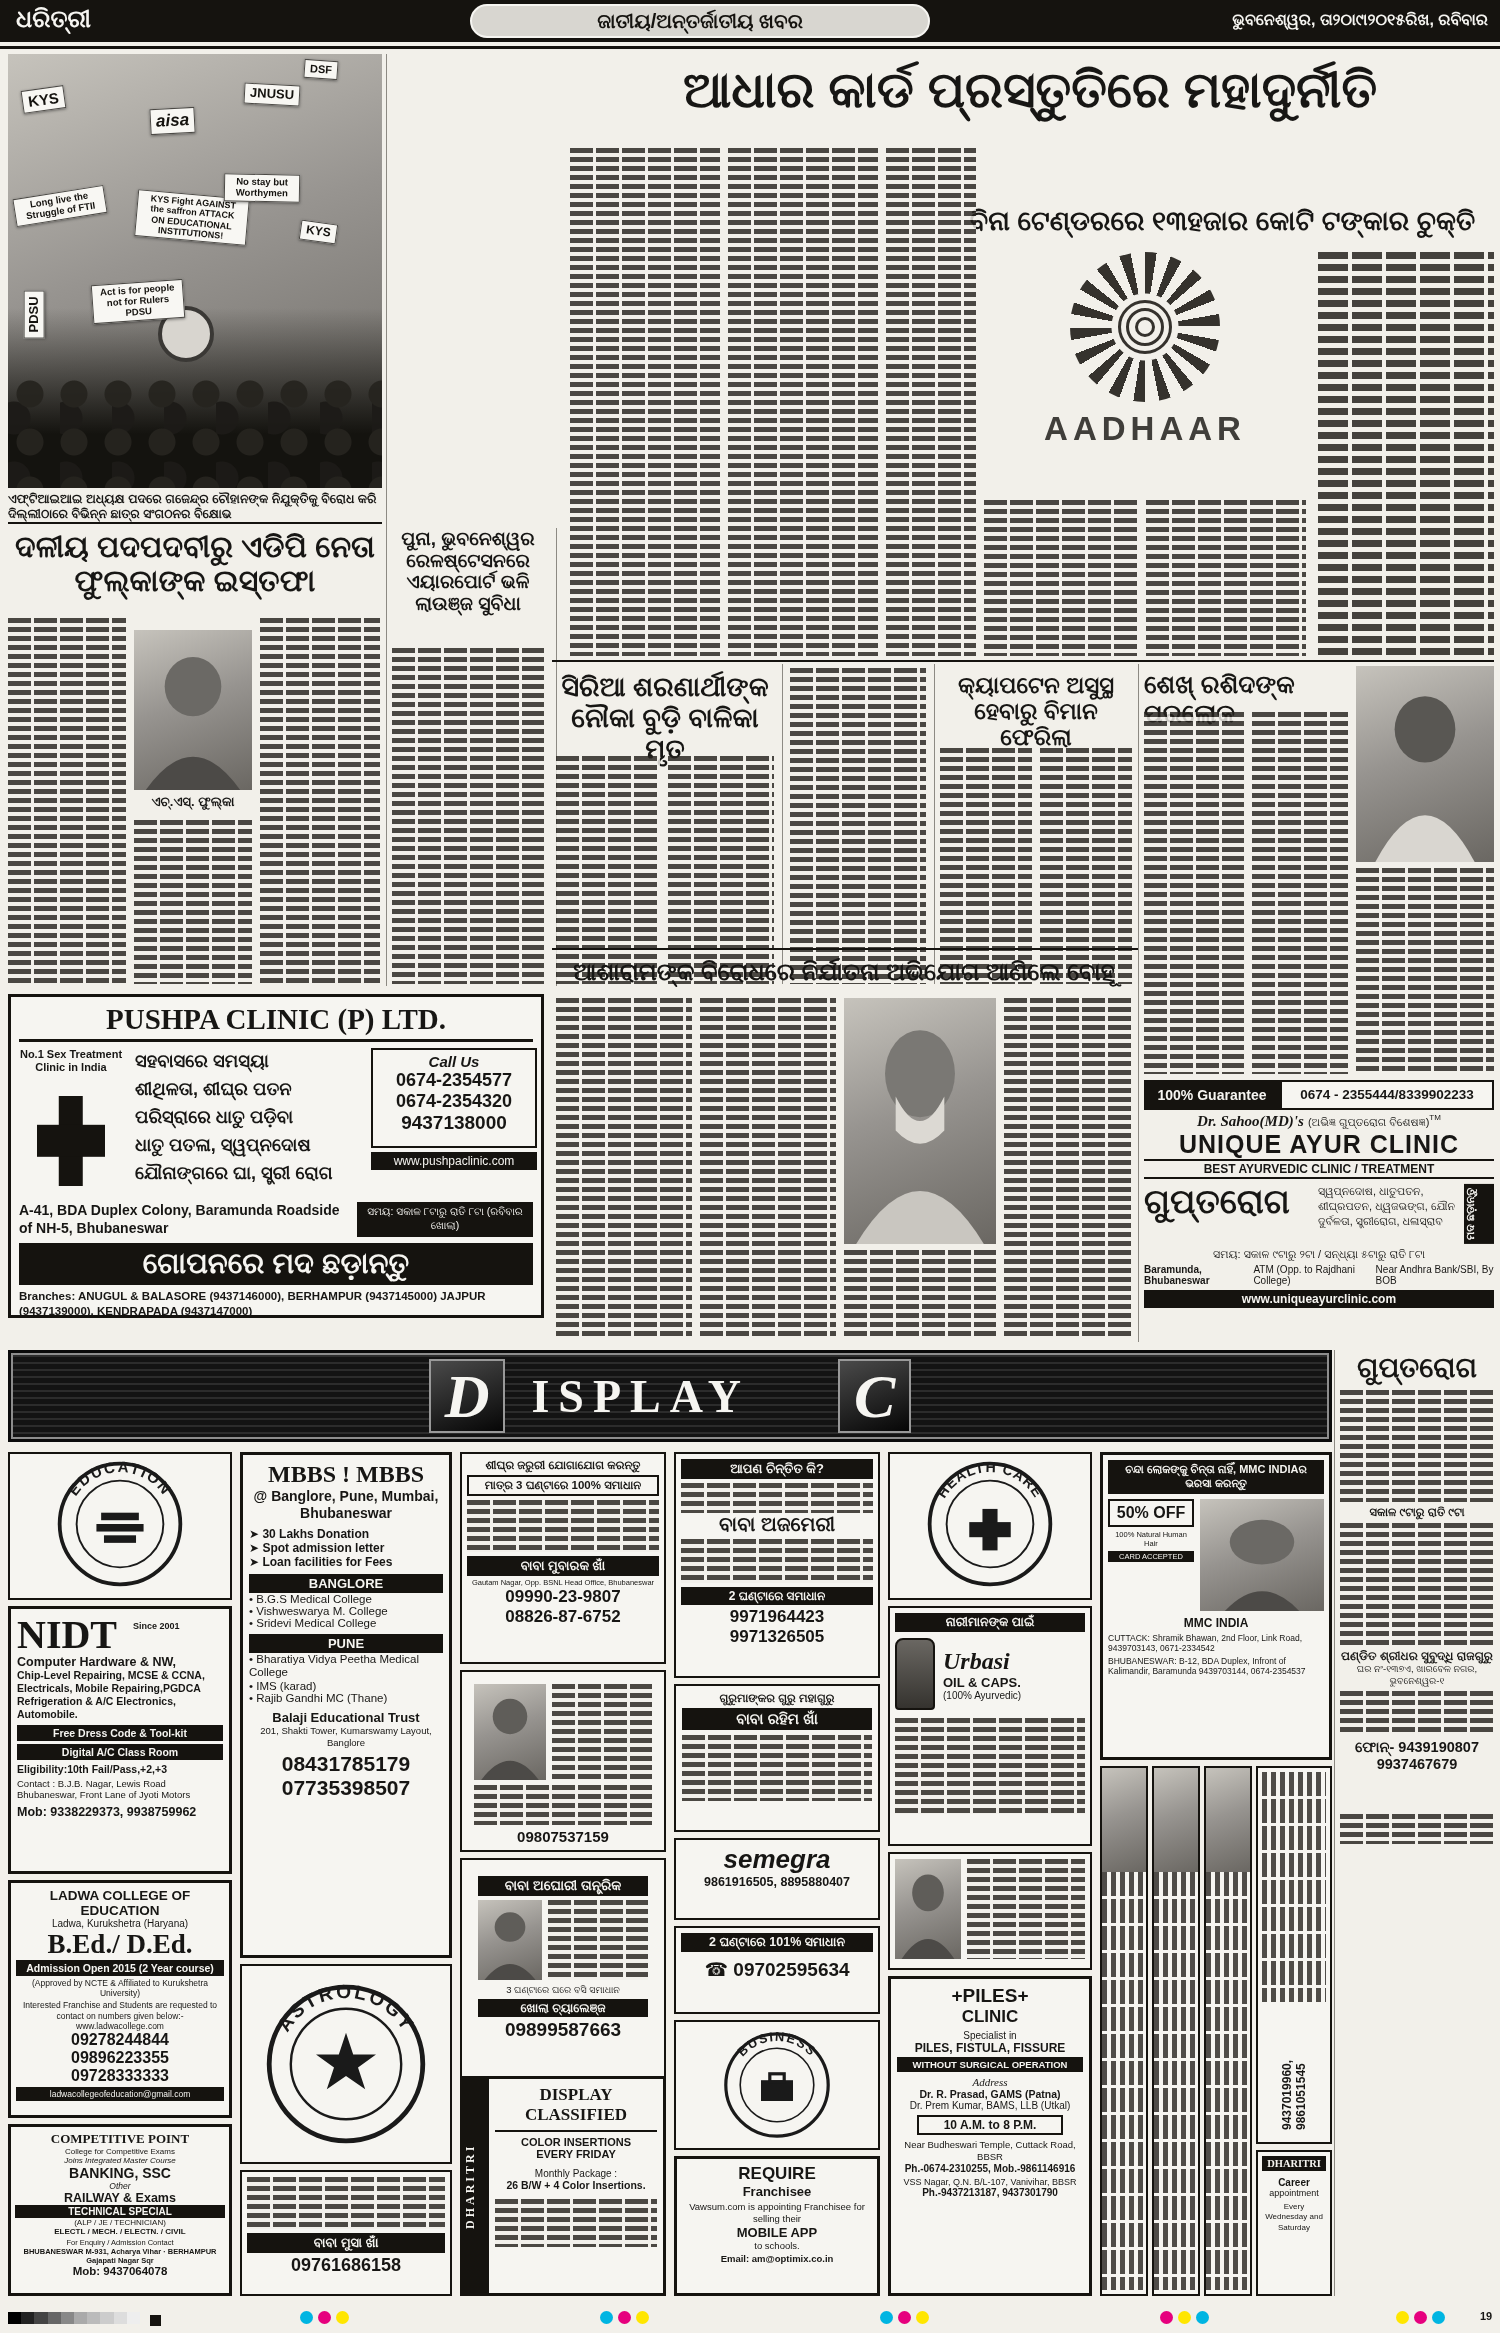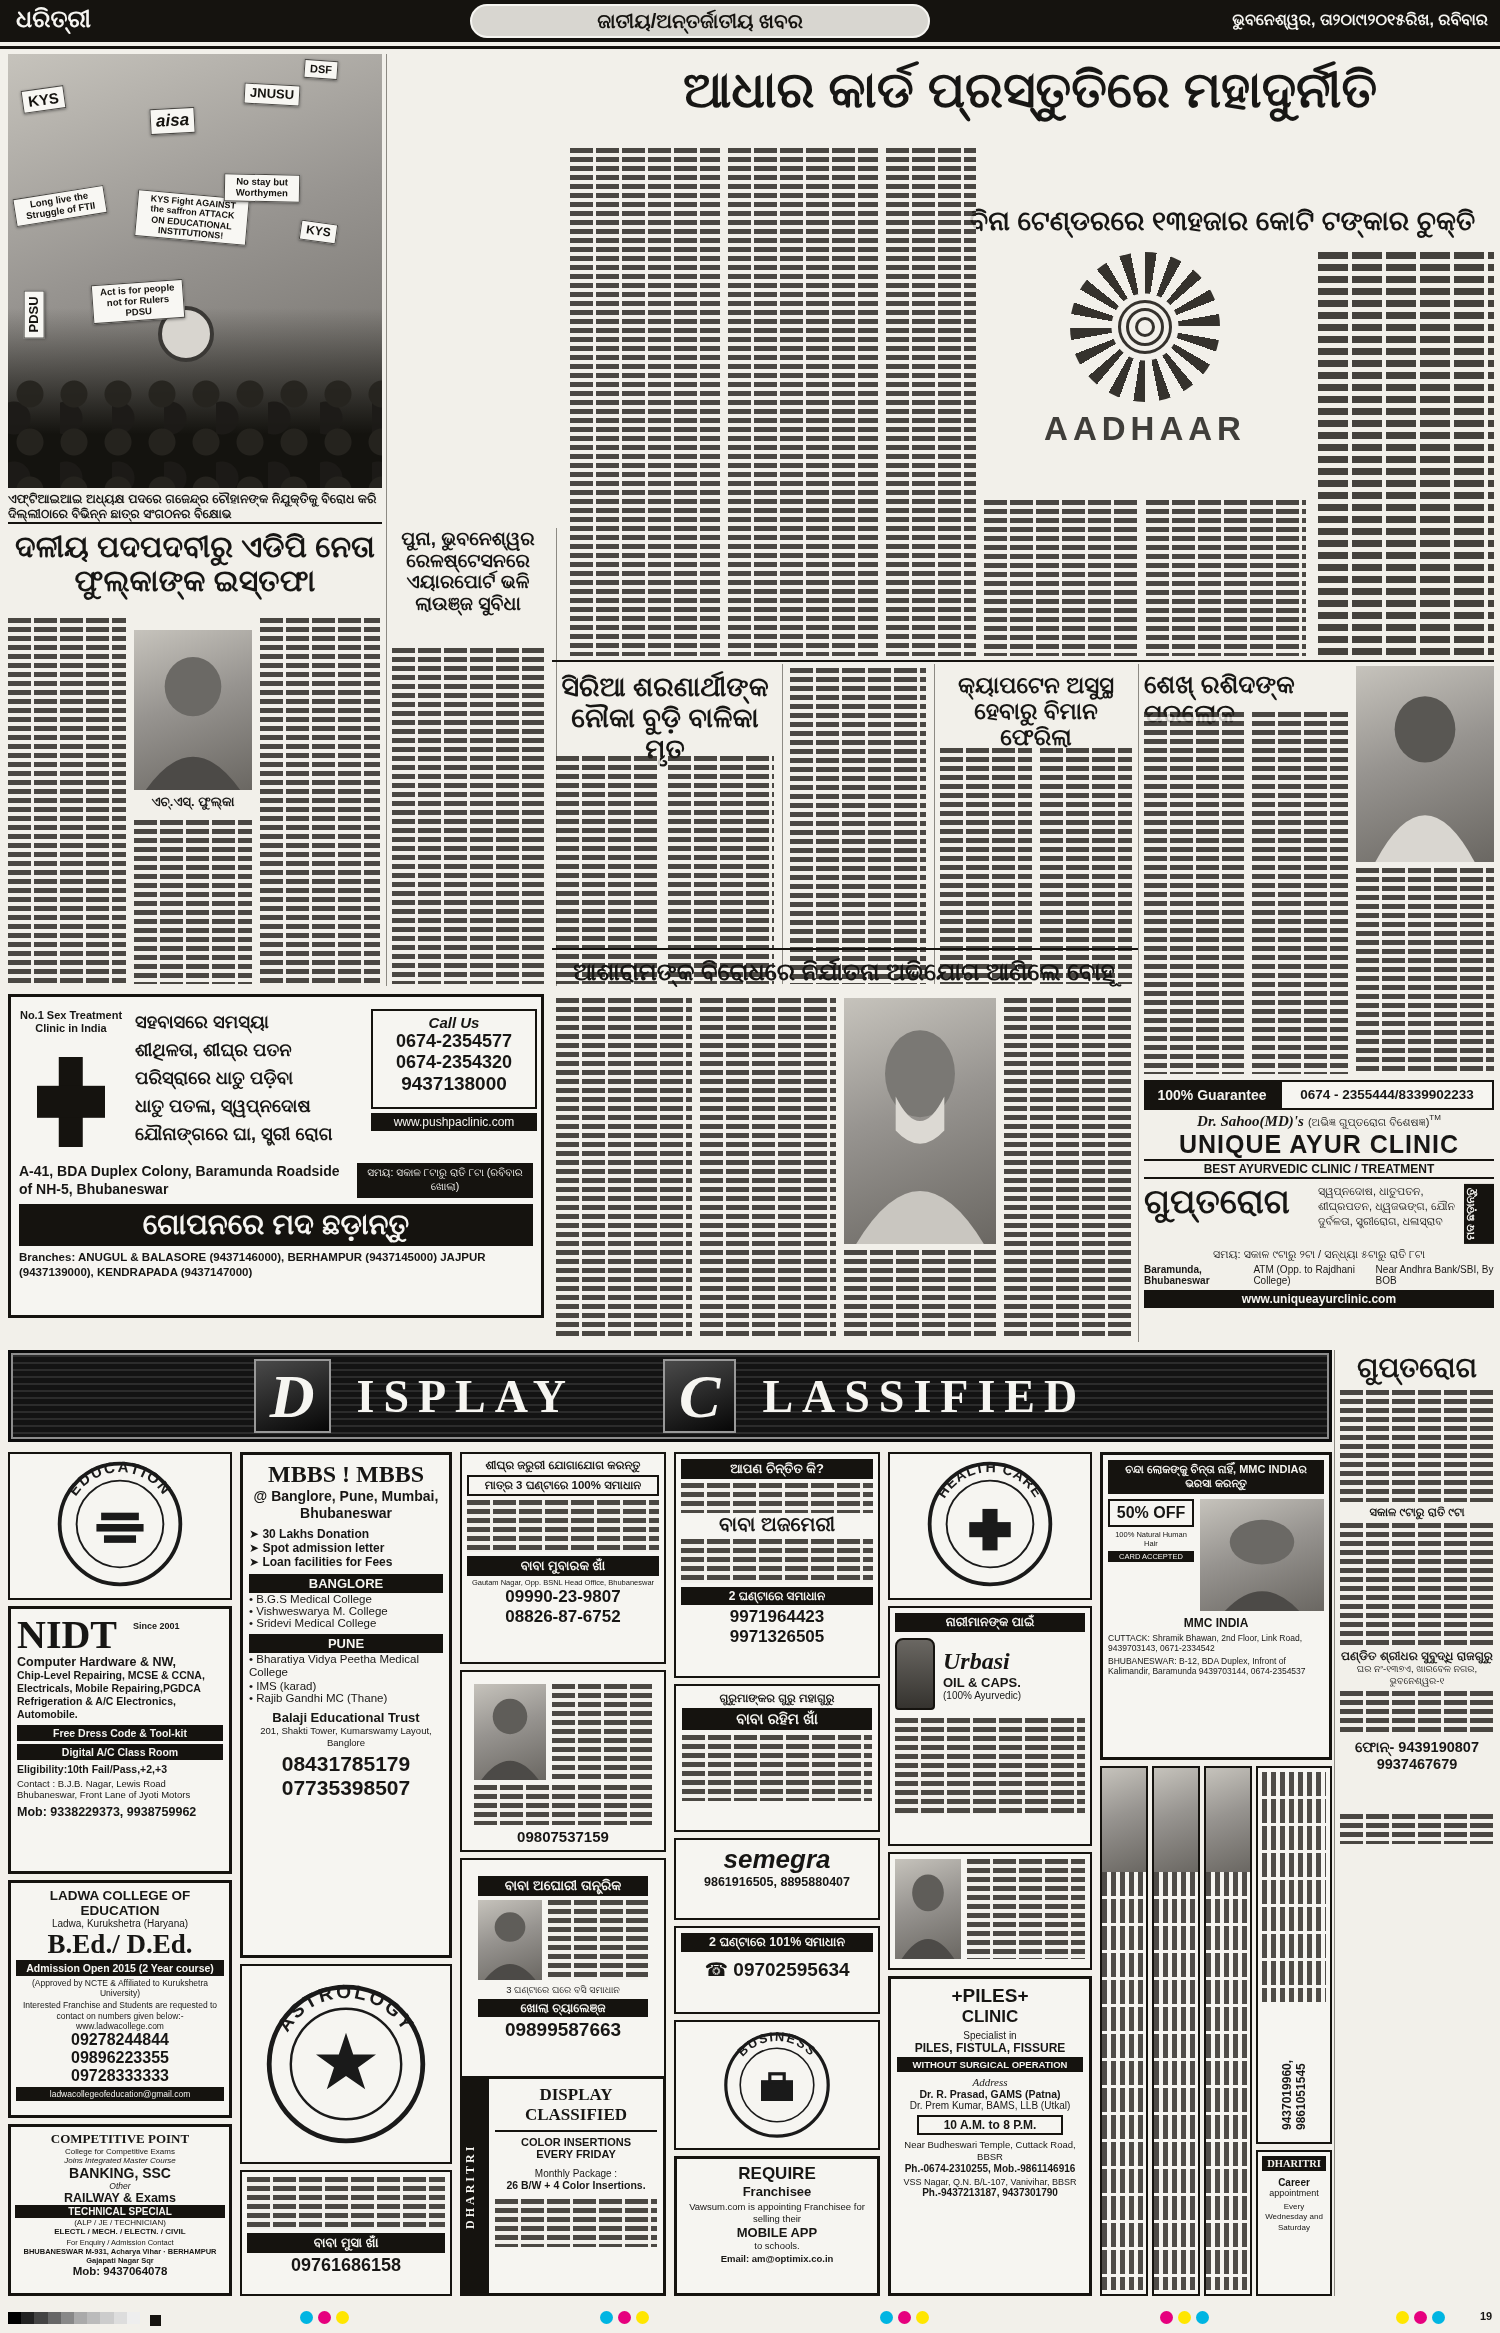--- a/index.html
+++ b/index.html
@@ -128,20 +128,21 @@
   <svg viewBox="0 0 100 130" preserveAspectRatio="none" width="100%" height="100%">
         <circle cx="50" cy="40" r="23" fill="#7a7874"></circle>
         <path d="M34 52 q16 26 32 0 l0 18 q-16 14 -32 0 Z" fill="#dcd9d3"></path>
         <path d="M8 130 Q50 74 92 130 Z" fill="#c9c6c0"></path>
       </svg>
  </div>
  <div class="a ft" style="left:844px;top:1250px;width:152px;height:88px"></div>
  <div class="a ft" style="left:1004px;top:998px;width:128px;height:340px"></div>
 
  <div class="a bx3" style="left:8px;top:994px;width:536px;height:324px;padding:6px 8px">
+  <div class="serif b c" style="font-size:29px;border-bottom:3px solid #15130f;padding-bottom:3px">PUSHPA CLINIC (P) LTD.</div>
   <div style="position:relative;height:152px;margin-top:6px">
    <div class="a c b" style="left:0;top:0;width:104px;font-size:11px;line-height:1.2">No.1 Sex Treatment Clinic in India</div>
    <div class="a plus" style="left:18px;top:48px;width:68px;height:90px">
           <div class="pv"></div>
           <div class="ph"></div>
         </div>
    <div class="a b" style="left:116px;top:0;width:230px;font-size:18px;line-height:1.55">
     <div>ସହବାସରେ ସମସ୍ୟା</div>
     <div>ଶୀଥିଳତା, ଶୀଘ୍ର ପତନ</div>
     <div>ପରିସ୍ରାରେ ଧାତୁ ପଡ଼ିବା</div>
@@ -184,21 +185,20 @@
    <span>Near Andhra Bank/SBI, By BOB</span>
   </div>
   <div class="inv b c" style="font-size:12px;margin-top:4px;padding:2px">www.uniqueayurclinic.com</div>
  </div>
 
  <div class="a banner" style="left:8px;top:1350px;width:1324px;height:92px">
   <span class="cap">D</span>
   <span class="brest">ISPLAY</span>
   <span style="width:36px"></span>
   <span class="cap">C</span>
-  <span class="brest">LASSIFIED</span>
  </div>
 
  <div class="a vr" style="left:1334px;top:1350px;height:946px"></div>
  <div class="a" style="left:1340px;top:1352px;width:154px;height:458px">
   <div class="hl c" style="font-size:28px">ଗୁପ୍ତରୋଗ</div>
   <div class="ft" style="height:112px;margin-top:6px"></div>
   <div class="b c" style="font-size:11.5px;margin-top:4px">ସକାଳ ୯ଟାରୁ ରାତି ୯ଟା</div>
   <div class="ft" style="height:122px;margin-top:4px"></div>
   <div class="b c" style="font-size:12px;margin-top:4px">ପଣ୍ଡିତ ଶ୍ରୀଧର ସୁବୁଦ୍ଧି ରାଜଗୁରୁ</div>
   <div class="c" style="font-size:9.5px">ଘର ନଂ-୧୩୭ଏ, ଖାରବେଳ ନଗର, ଭୁବନେଶ୍ୱର-୧</div>

